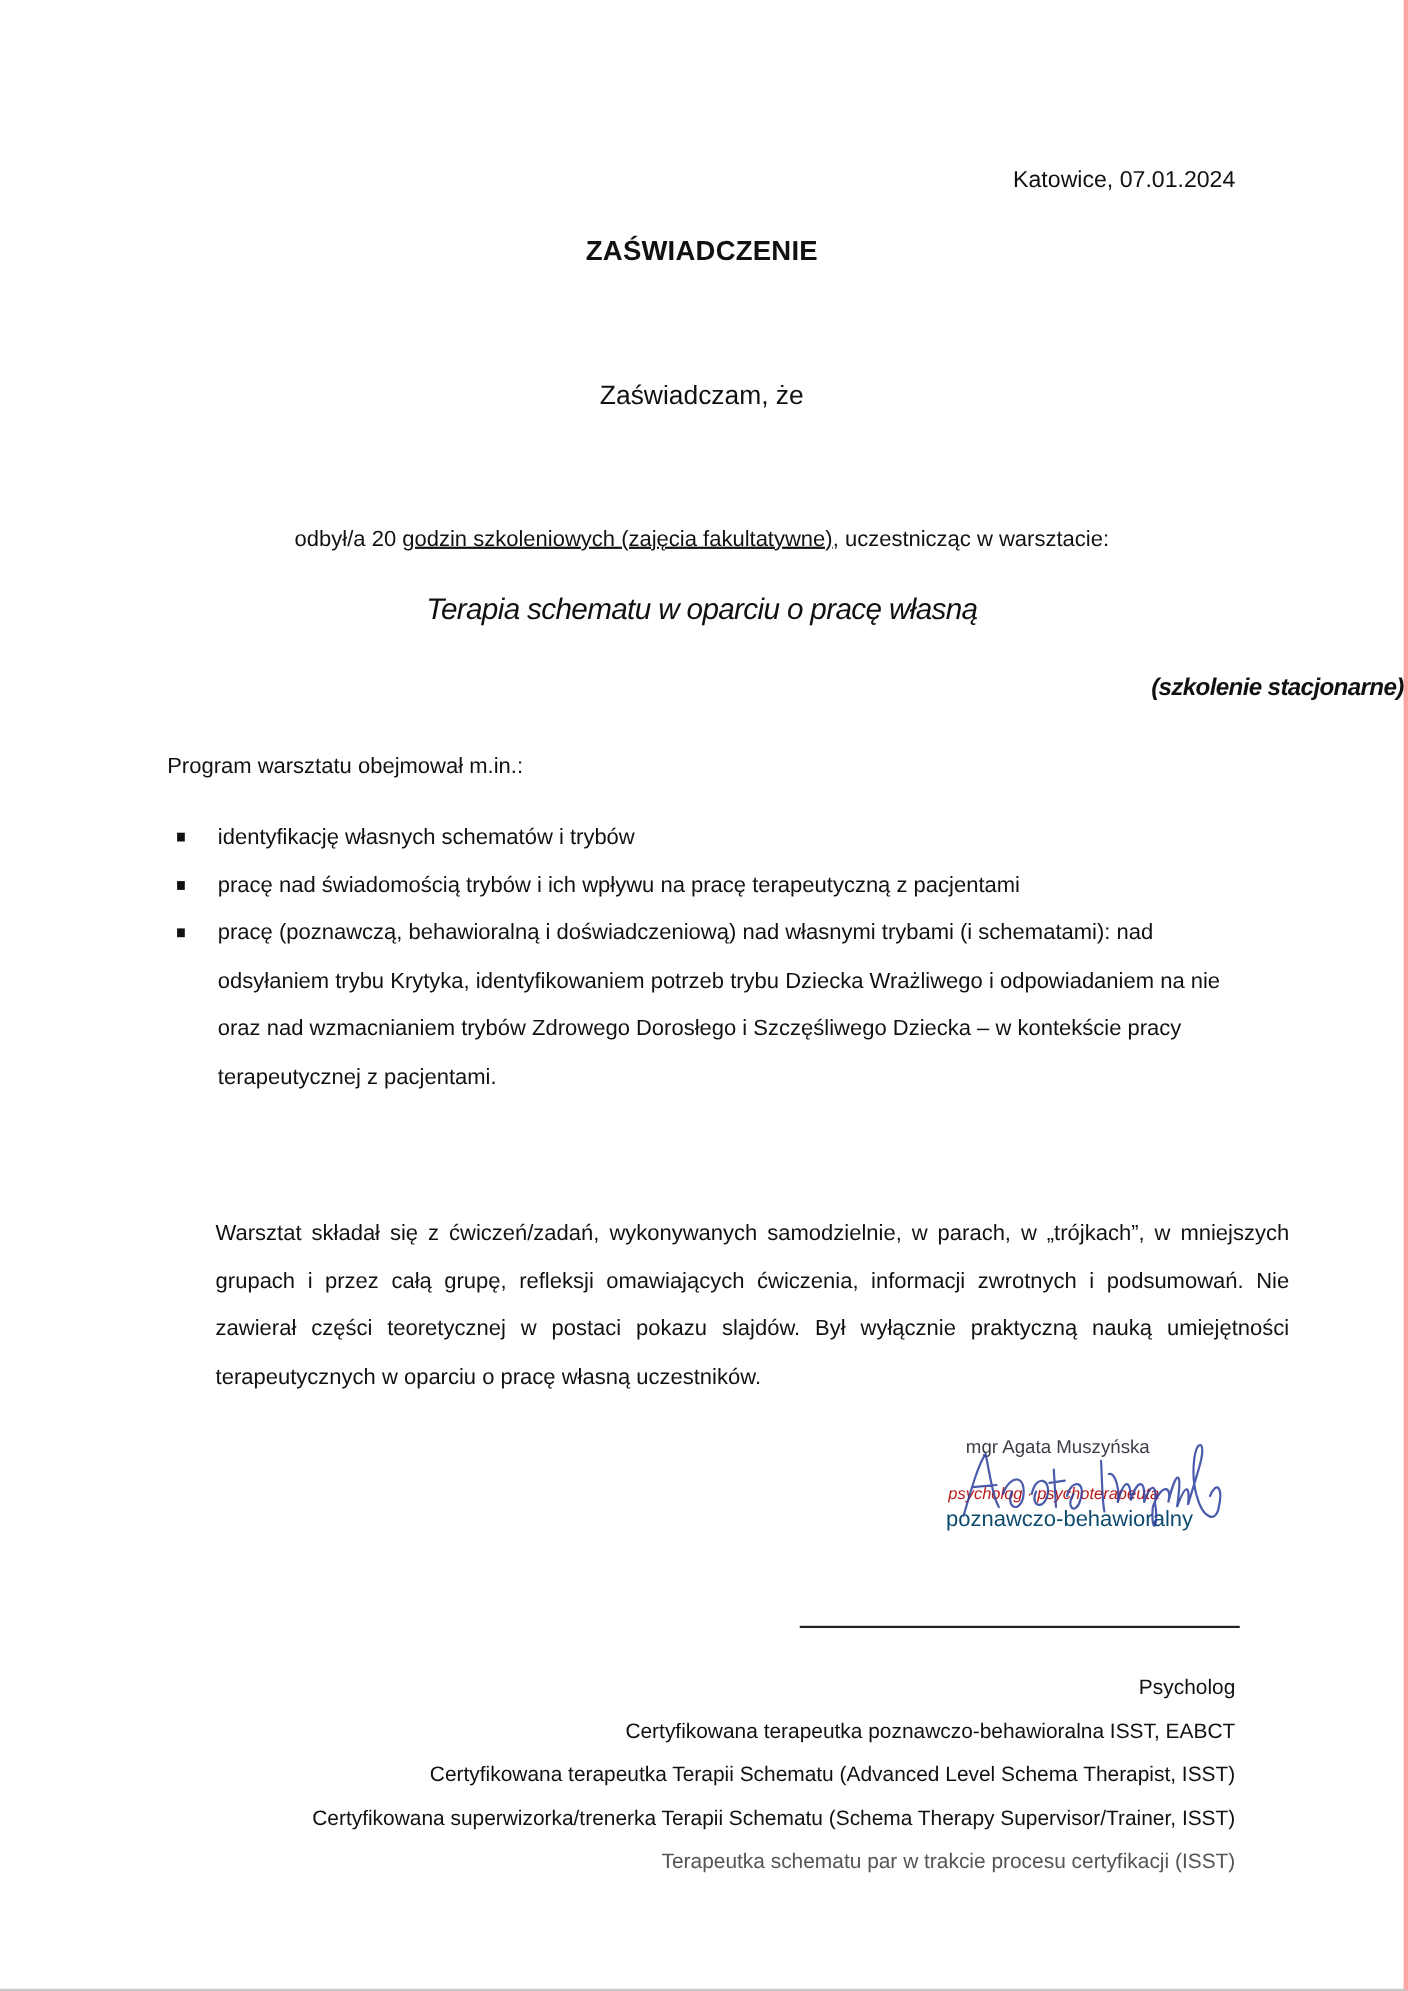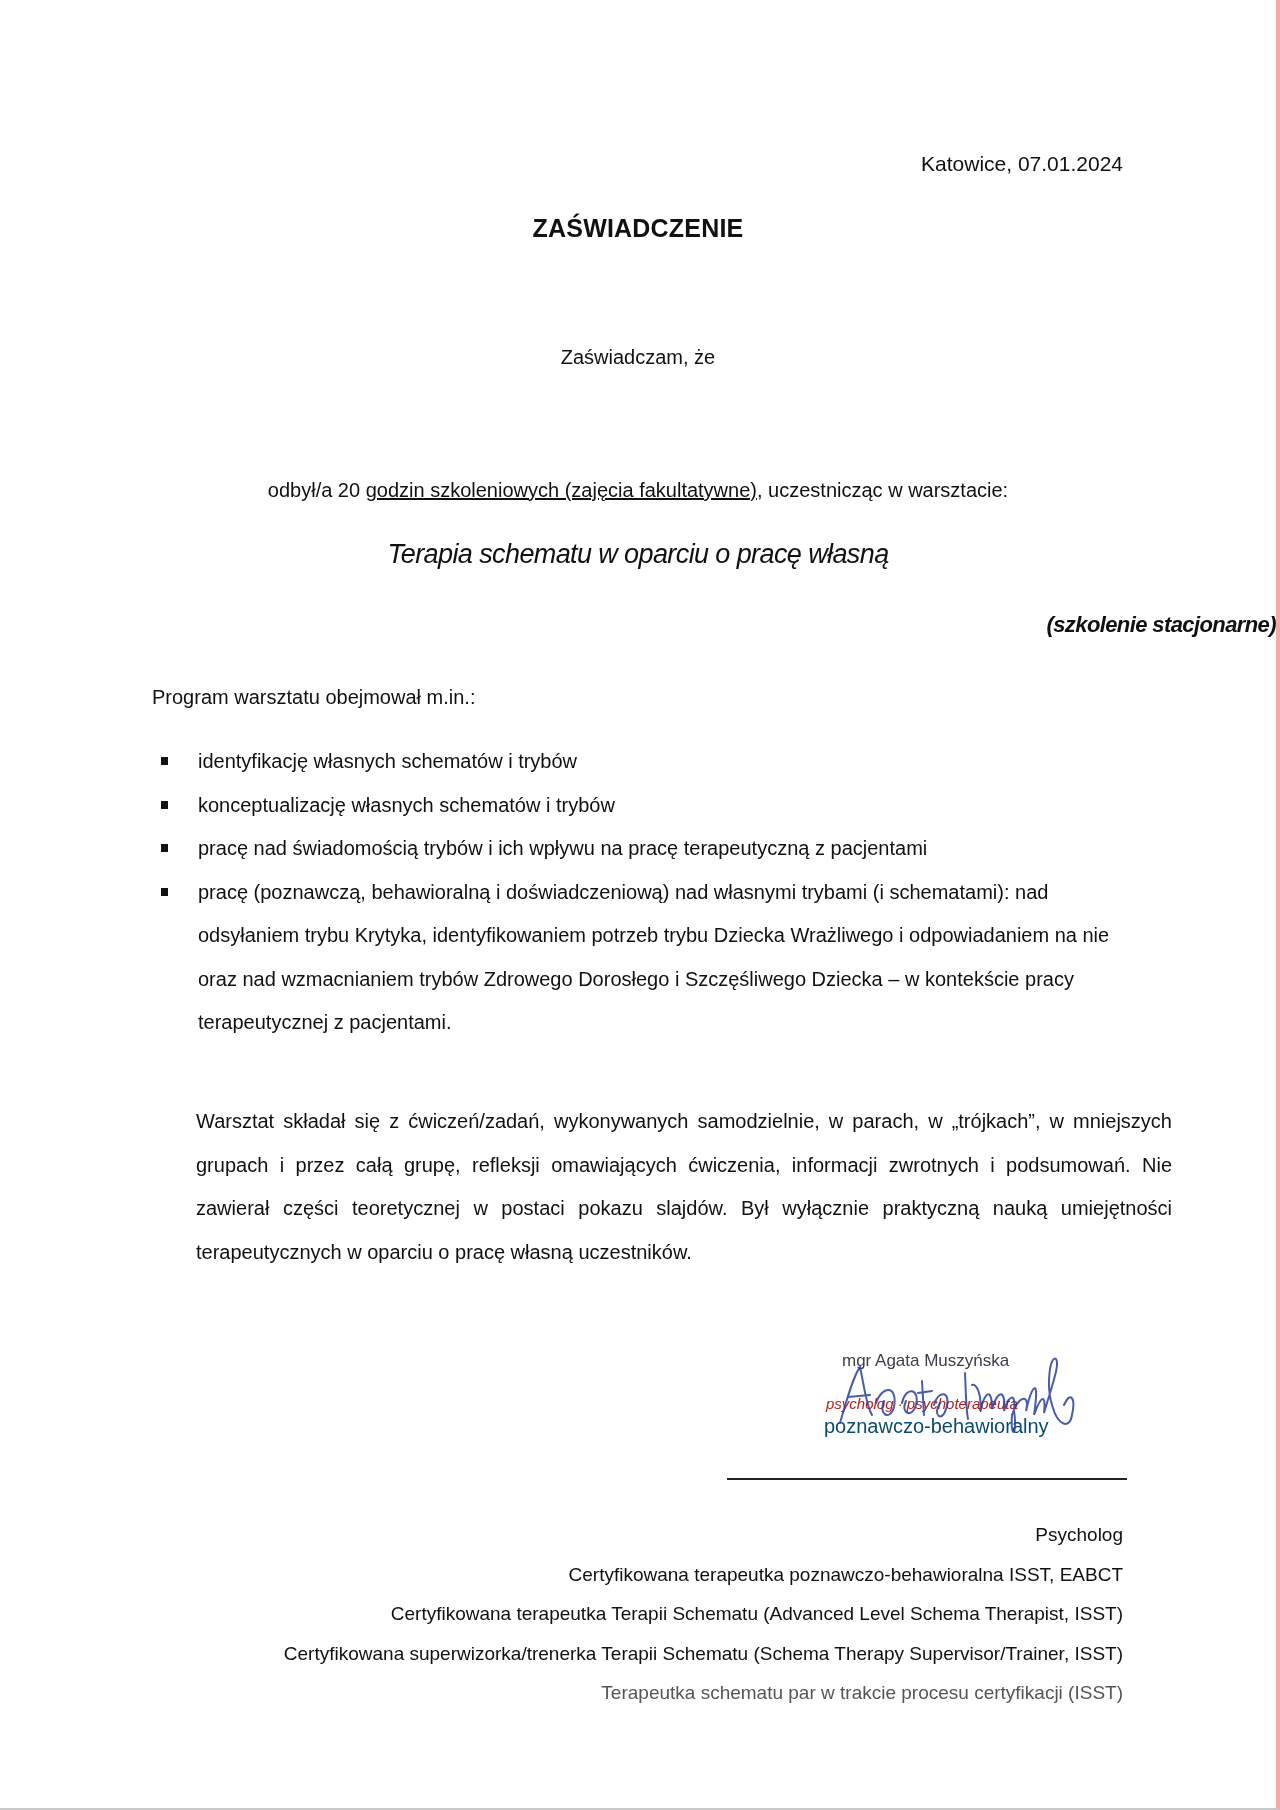--- a/index.html
+++ b/index.html
@@ -4,33 +4,33 @@
 <style>
   html, body { margin: 0; padding: 0; }
   body {
     width: 1280px; height: 1810px; background: #ffffff; position: relative; overflow: hidden;
     font-family: "Liberation Sans", "DejaVu Sans", sans-serif; color: #111;
   }
   .page { position: absolute; inset: 0; border-right: 4px solid #fca5a5; border-bottom: 2px solid #c8c8c8; box-sizing: border-box; }
   .abs { position: absolute; }
   .place-date { right: 153px; top: 152px; font-size: 21px; }
   .title { left: 0; right: 0; top: 214px; text-align: center; font-size: 25px; font-weight: bold; letter-spacing: 0.2px; }
-  .certify { left: 0; right: 0; top: 346px; text-align: center; font-size: 20px; }
+  .certify { left: 0; right: 0; top: 346px; text-align: center; font-size: 24px; }
   .person { left: 0; right: 0; top: 405px; text-align: center; font-size: 20px; }
   .person .name { font-size: 27px; font-weight: bold; font-style: italic; letter-spacing: -0.5px; }
   .hours { left: 0; right: 0; top: 479px; text-align: center; font-size: 20px; }
   .hours u { text-decoration: underline; }
   .workshop { left: 0; right: 0; top: 539px; text-align: center; font-size: 27px; font-weight: normal; font-style: italic; letter-spacing: -0.6px; }
   .mode { left: 0; right: 0; top: 612px; text-align: right; font-size: 22px; font-weight: bold; font-style: italic; letter-spacing: -0.6px; }
   .program-intro { left: 152px; top: 686px; font-size: 20px; }
   .bullets { left: 152px; width: 976px; top: 740px; font-size: 20px; margin: 0; padding: 0; list-style: none; }
   .bullets li { position: relative; padding-left: 46px; line-height: 43.5px; }
   .bullets li .bullet { position: absolute; left: 9px; top: 17px; width: 7px; height: 8px; background: #111; }
   .para { left: 152px; width: 976px; top: 1100px; font-size: 20px; line-height: 43.5px; text-align: justify; margin-left: 44px; }
-  .stamp { left: 820px; top: 1300px; width: 270px; height: 100px; margin-top: 45px; }
+  .stamp { left: 856px; top: 1300px; width: 270px; height: 100px; }
   .stamp .line1 { position: absolute; left: 22px; top: 6px; font-size: 17px; color: #3d3d4a; }
   .stamp .line2 { position: absolute; left: 6px; top: 50px; font-size: 15px; font-style: italic; color: #b91c1c; }
   .stamp .line3 { position: absolute; left: 4px; top: 70px; font-size: 20px; color: #0c4a6e; }
   .stamp svg { position: absolute; left: 0; top: 0; }
   .sig-line { left: 727px; top: 1478px; width: 400px; height: 2px; background: #222; }
   .sig-block { right: 153px; top: 1515px; text-align: right; font-size: 19px; }
   .sig-block div { line-height: 39.5px; }
   .sig-block .muted { color: #555; }
 </style>
 </head>
@@ -49,21 +49,20 @@
     <span>odbył/a 20 </span><u>godzin szkoleniowych (zajęcia fakultatywne)</u><span>, uczestnicząc w warsztacie:</span>
   </div>
 
   <div class="abs workshop">Terapia schematu w oparciu o pracę własną</div>
   <div class="abs mode">(szkolenie stacjonarne)</div>
 
   <div class="abs program-intro">Program warsztatu obejmował m.in.:</div>
 
   <ul class="abs bullets">
     <li><span class="bullet"></span><span>identyfikację własnych schematów i trybów</span></li>
-    <li><span class="bullet"></span><span>konceptualizację własnych schematów i trybów</span></li>
     <li><span class="bullet"></span><span>pracę nad świadomością trybów i ich wpływu na pracę terapeutyczną z pacjentami</span></li>
     <li><span class="bullet"></span><span>pracę (poznawczą, behawioralną i doświadczeniową) nad własnymi trybami (i schematami): nad odsyłaniem trybu Krytyka, identyfikowaniem potrzeb trybu Dziecka Wrażliwego i odpowiadaniem na nie oraz nad wzmacnianiem trybów Zdrowego Dorosłego i Szczęśliwego Dziecka – w kontekście pracy terapeutycznej z pacjentami.</span></li>
   </ul>
 
   <div class="abs para">Warsztat składał się z ćwiczeń/zadań, wykonywanych samodzielnie, w parach, w „trójkach”, w mniejszych grupach i przez całą grupę, refleksji omawiających ćwiczenia, informacji zwrotnych i podsumowań. Nie zawierał części teoretycznej w postaci pokazu slajdów. Był wyłącznie praktyczną nauką umiejętności terapeutycznych w oparciu o pracę własną uczestników.</div>
 
   <div class="abs stamp">
     <div class="line1">mgr Agata Muszyńska</div>
     <div class="line2">psycholog · psychoterapeuta</div>
     <div class="line3">poznawczo-behawioralny</div>

